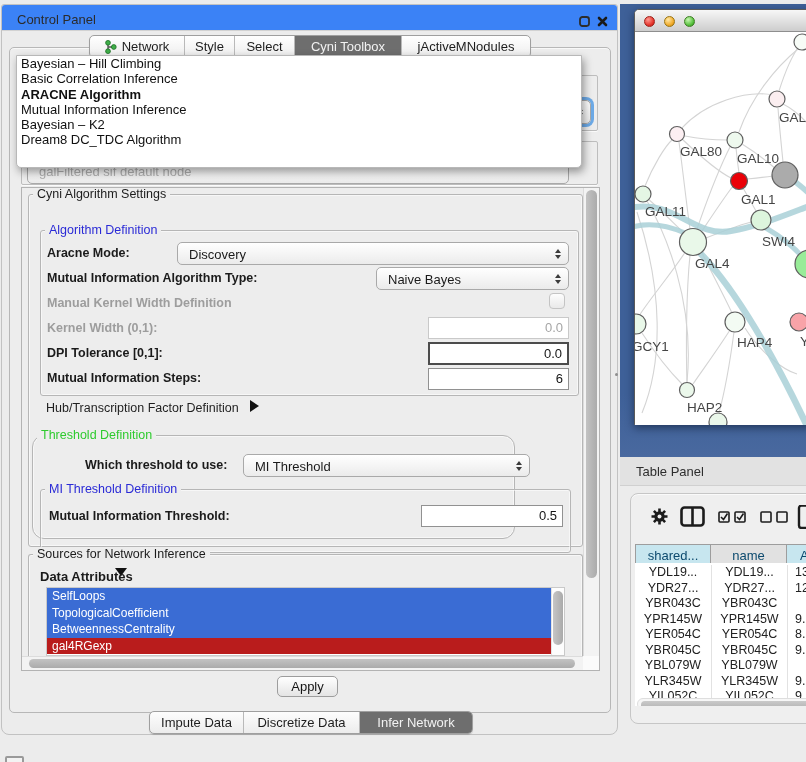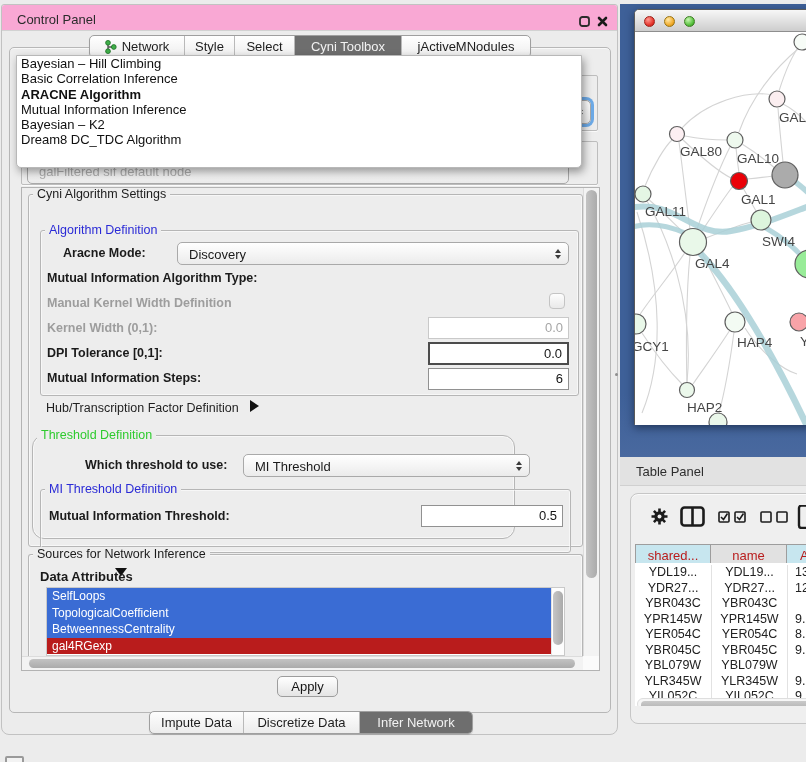--- a/index.html
+++ b/index.html
@@ -4,21 +4,21 @@
 <style>
   * { margin:0; padding:0; box-sizing:border-box; }
   html,body { width:806px; height:762px; }
   body { font-family:"Liberation Sans","DejaVu Sans",sans-serif; background:#ececec; position:relative; }
   #root { position:absolute; left:0; top:0; width:806px; height:762px; overflow:hidden; background:#ececec; }
   .abs { position:absolute; }
 
   
   #cp-frame { left:1px; top:4px; width:617px; height:731px; background:#ececec;
               border:1px solid #c2c2c2; border-radius:3px 3px 8px 8px; }
-  #cp-titlebar { left:0; top:0; width:100%; height:26px; background:#f9a8d4;
+  #cp-titlebar { left:0; top:0; width:100%; height:26px; background:#3b82f6;
                  border-bottom:1px solid #d2d2d2; border-radius:3px 3px 0 0; }
   #cp-title { left:15px; top:7px; font-size:13px; color:#2b2b2b; }
   .tb-icon { top:11px; width:11px; height:11px; }
   #cp-float { left:577px; }
   #cp-close { left:595px; }
 
   
   #cp-panel { left:7px; top:42px; width:602px; height:666px; background:#ededed;
               border:1px solid #b7b7b7; border-radius:5px;
               box-shadow:inset 0 1px 0 #f8f8f8; }
@@ -130,21 +130,21 @@
             border-bottom:1px solid #d0d0d0; }
   #tp-title { left:16px; top:7px; font-size:13px; color:#2e2e2e; }
   #tp-south { left:620px; top:486px; width:192px; height:276px; background:#ececec; }
   #tp-box { left:10px; top:7px; width:196px; height:231px; background:#efefef;
             border:1px solid #c6c6c6; border-radius:8px; box-shadow:inset 0 1px 0 #fafafa; }
   .tool-ic { position:absolute; top:14px; }
 
   #ctable { left:4px; top:46px; width:200px; height:166px; overflow:hidden; }
   .thdr { position:absolute; top:4px; height:23px; border-top:1px solid #9d9d9d;
           border-bottom:1px solid #9d9d9d; border-right:1px solid #9d9d9d;
-          font-size:13px; color:#b91c1c; text-align:center; line-height:22px; }
+          font-size:13px; color:#0c4a6e; text-align:center; line-height:22px; }
   .thdr.first { border-left:1px solid #9d9d9d; }
   .hblue { background:#c7e6ef; } .hgray { background:#e1e1e1; }
   #tbody { position:absolute; left:0; top:23px; width:200px; height:150px; background:#ffffff; }
   .trow { position:absolute; width:100%; height:15.5px; }
   .tcell { position:absolute; top:0; height:15.5px; font-size:12.5px; color:#222;
            text-align:center; line-height:15.5px; overflow:hidden; white-space:nowrap; }
   .tcell.c2 { border-left:1px solid #e2e2e2; }
   .tcell.c3 { border-left:1px solid #e2e2e2; text-align:left; padding-left:7px; }
   #ctable-hsb { position:absolute; left:2px; top:158px; width:198px; height:12px;
                 background:#f7f7f7; border:1px solid #dedede; border-radius:6px; }
@@ -226,30 +226,37 @@
       <div id="sp-content" class="abs" style="left:0; top:0; width:561px; height:468px; overflow:hidden;">
 
         <div class="abs group" style="left:6px; top:6px; width:555px; height:353px;">
           <span class="group-title gt-black">Cyni Algorithm Settings</span>
         </div>
 
         <div class="abs group" style="left:18px; top:42px; width:539px; height:166px;">
           <span class="group-title gt-blue">Algorithm Definition</span>
         </div>
 
-        <div class="abs flabel" style="left:41px; top:58px;">Aracne Mode:</div>
+        <div class="abs flabel" style="left:25px; top:58px;">Aracne Mode:</div>
         <div class="abs combo" style="left:155px; top:54px; width:392px; height:23px;">
           <span class="cval">Discovery</span>
           <span class="arrows">
               <span class="arr-up"></span>
               <span class="arr-dn"></span>
             </span>
         </div>
 
         <div class="abs flabel" style="left:25px; top:83px;">Mutual Information Algorithm Type:</div>
+        <div class="abs combo" style="left:354px; top:79px; width:193px; height:23px;">
+          <span class="cval">Naive Bayes</span>
+          <span class="arrows">
+              <span class="arr-up"></span>
+              <span class="arr-dn"></span>
+            </span>
+        </div>
 
         <div class="abs flabel dis" style="left:25px; top:108px;">Manual Kernel Width Definition</div>
         <div id="kernel-check" class="abs" style="left:527px; top:105px;"></div>
 
         <div class="abs flabel dis" style="left:25px; top:133px;">Kernel Width (0,1):</div>
         <div class="abs tfield dis" style="left:406px; top:129px; width:141px; height:22px;">0.0</div>
 
         <div class="abs flabel" style="left:25px; top:158px;">DPI Tolerance [0,1]:</div>
         <div class="abs tfield focus" style="left:406px; top:154px; width:141px; height:23px;">0.0</div>
 

